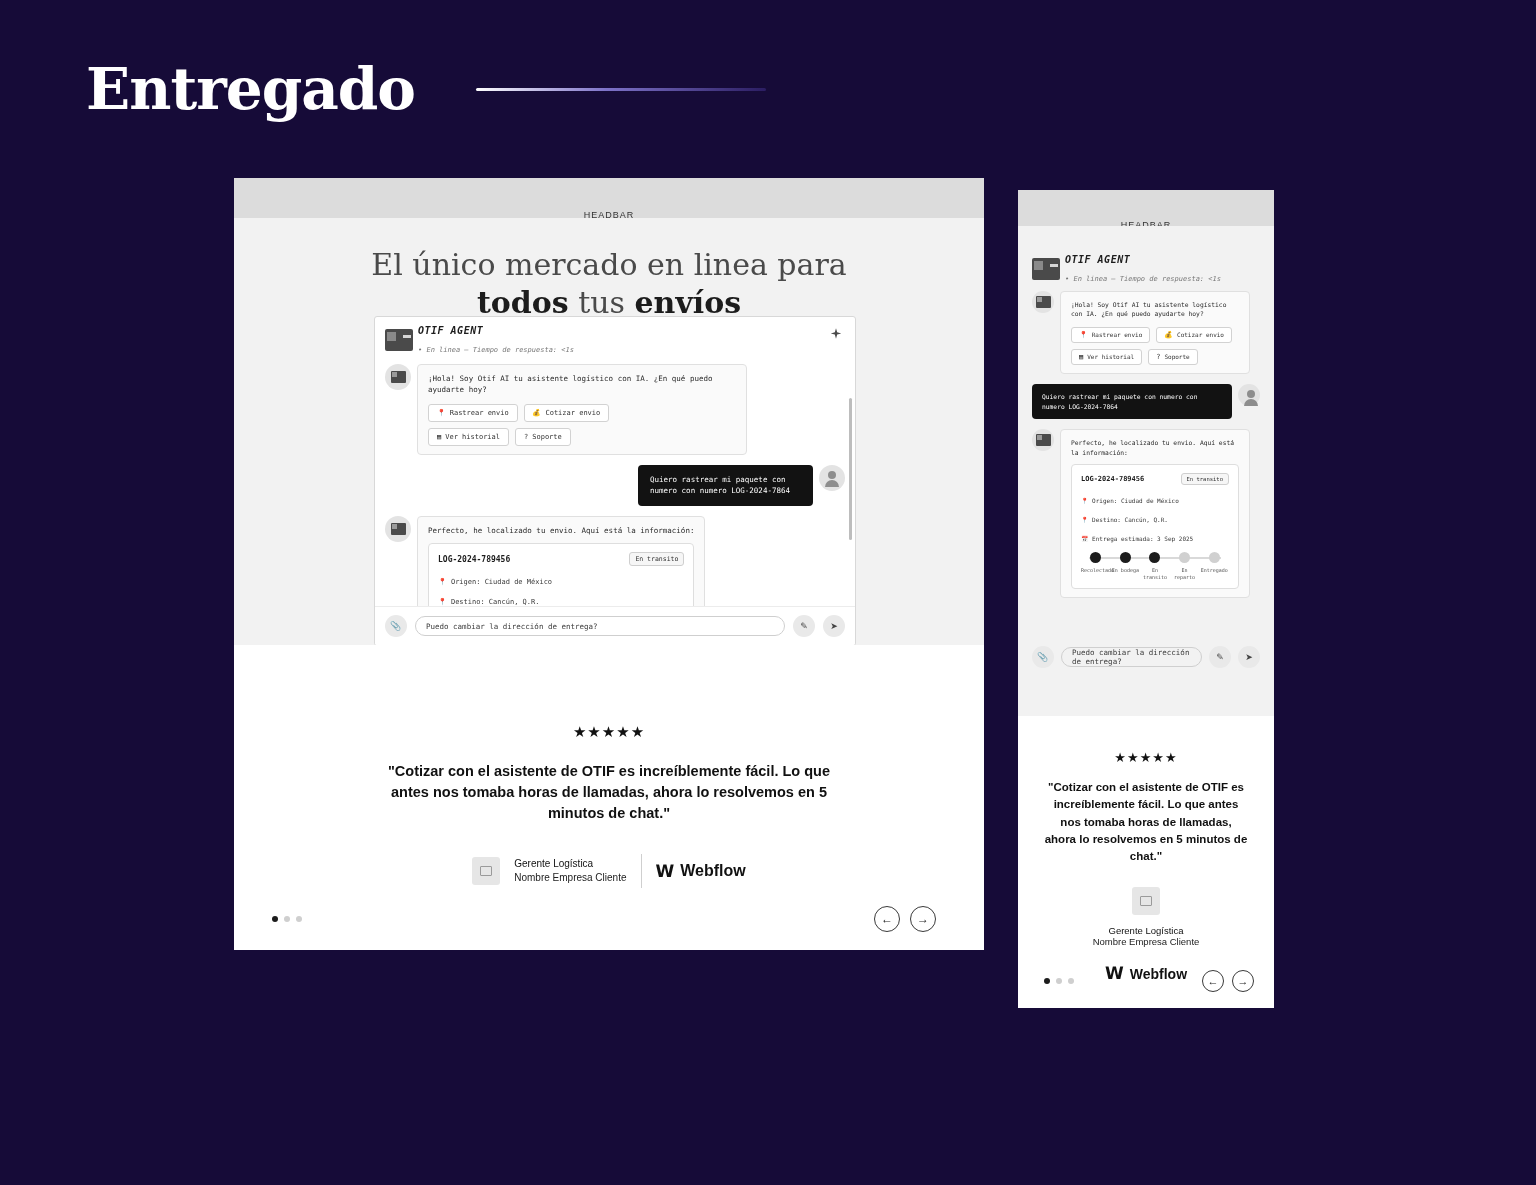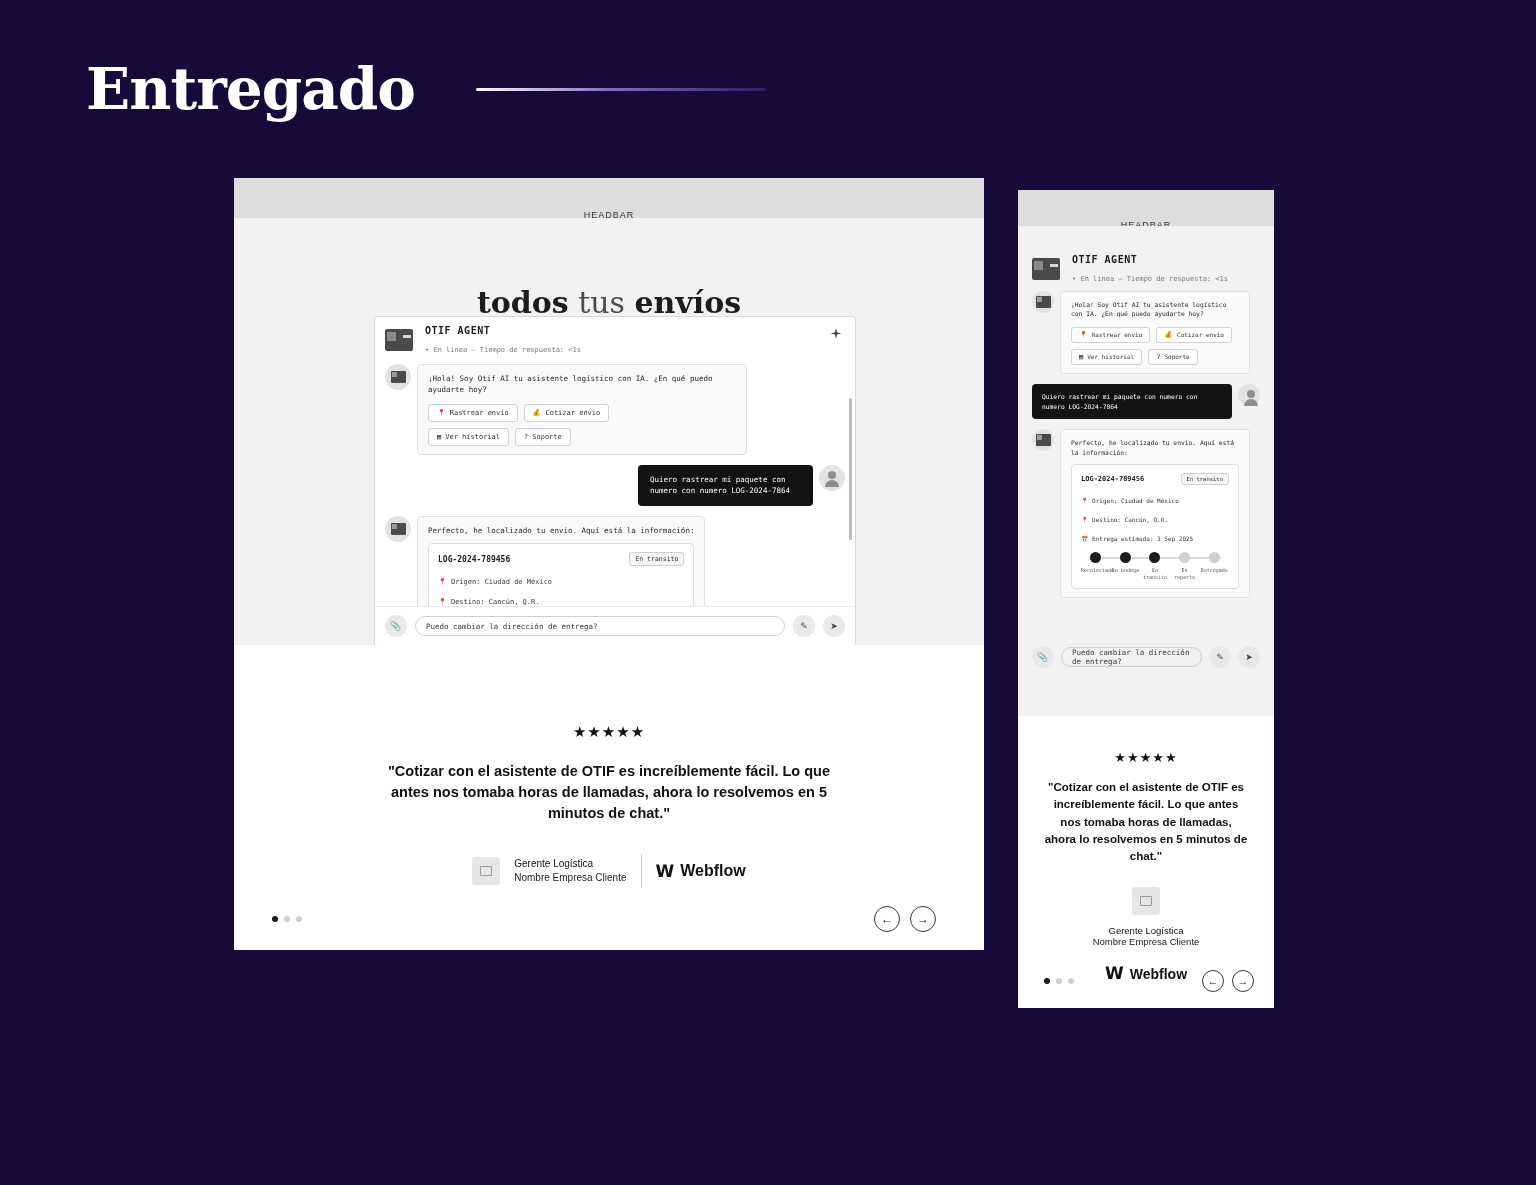--- a/index.html
+++ b/index.html
@@ -64,23 +64,24 @@
   
   .chat {
     position: absolute; left: 140px; top: 98px;
     width: 482px; height: 330px;
     background: #fff;
     border: 1px solid #d8d8d8;
     border-radius: 3px;
     overflow: hidden;
   }
   .chat-head {
-    display: flex; align-items: center; gap: 12px;
+    display: flex; align-items: center; gap: 5px;
     padding: 8px 10px 6px 10px;
     position: relative;
+    font-style: italic;
   }
   .boxicon {
     width: 28px; height: 22px;
     background: #4a4a4a;
     border-radius: 2px;
     position: relative; flex: none;
   }
   .boxicon:before {
     content: ""; position: absolute; left: 2px; top: 3px;
     width: 9px; height: 9px; background: #8a8a8a;
@@ -288,21 +289,21 @@
   <div class="wf-rule"></div>
 
   <div class="desk">
 
     <div class="headbar">
       <span>HEADBAR</span>
     </div>
 
     <div class="hero">
       <h1>
-        <br>
+        <span>El único mercado en linea para</span><br>
         <span class="bold">todos</span><span> tus </span><span class="dark bold">envíos</span>
       </h1>
 
       <div class="chat">
         <div class="chat-head">
           <div class="boxicon"></div>
           <div>
             <div class="agent-name">OTIF AGENT</div>
             <div class="agent-sub">• En linea — Tiempo de respuesta: &lt;1s</div>
           </div>

